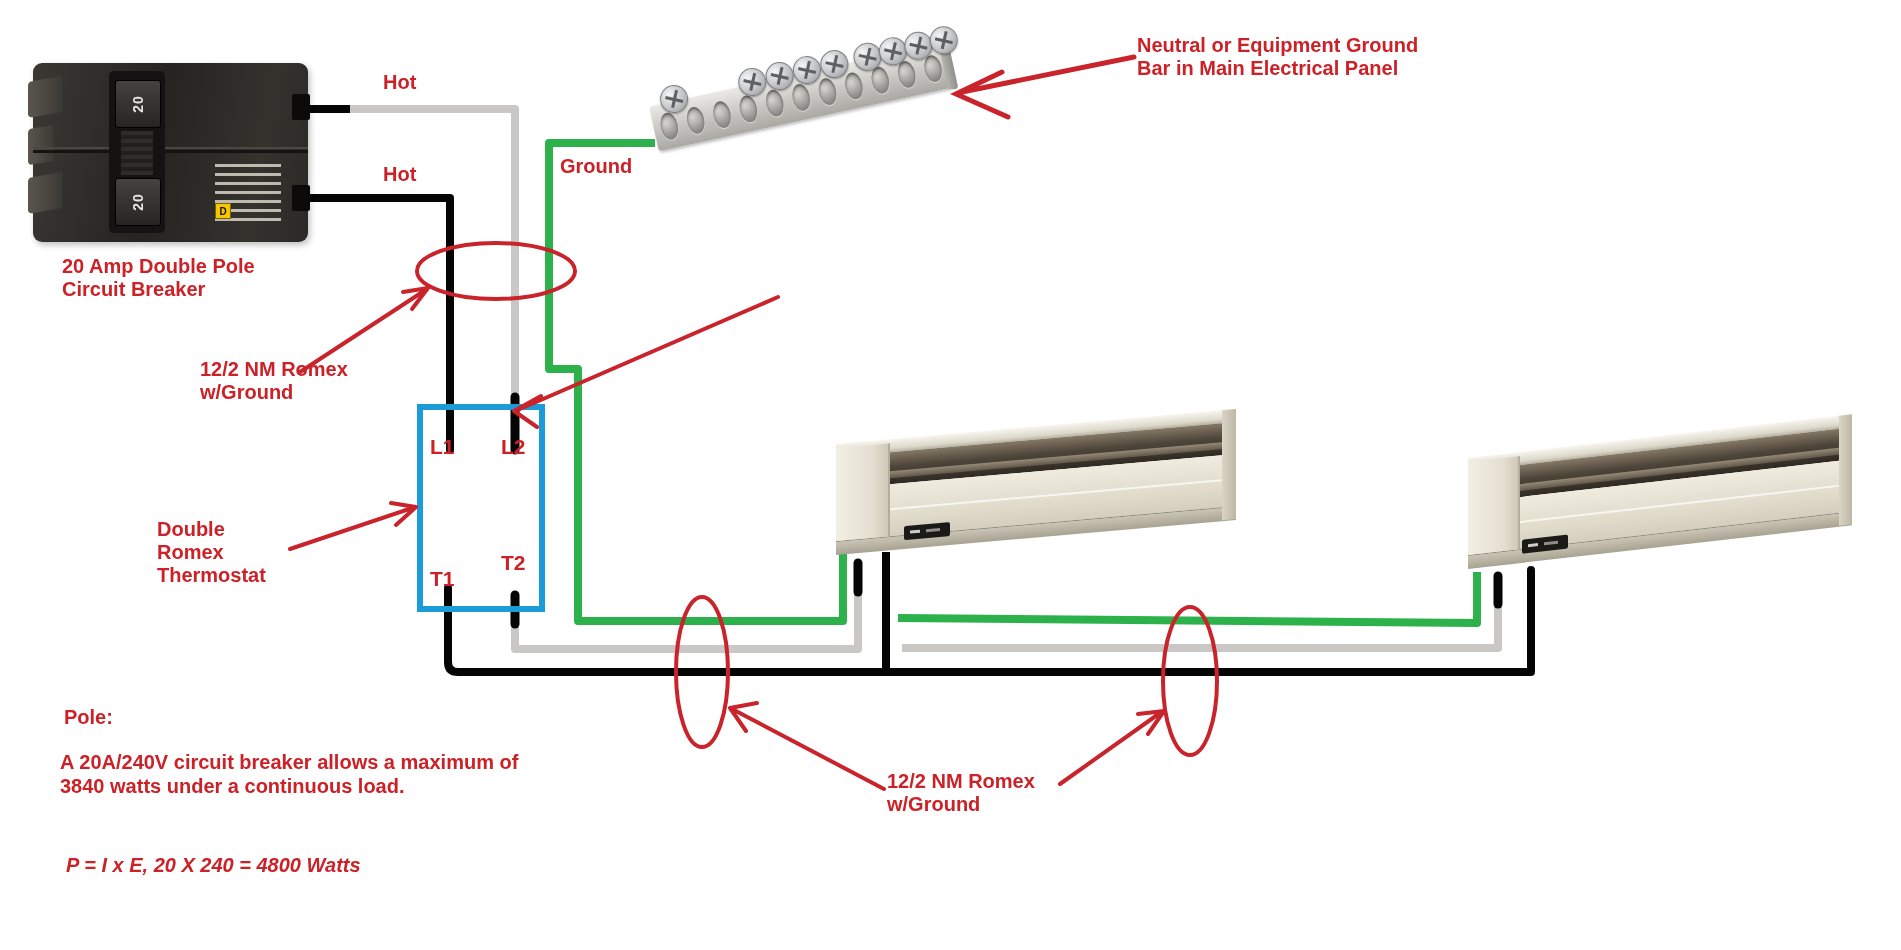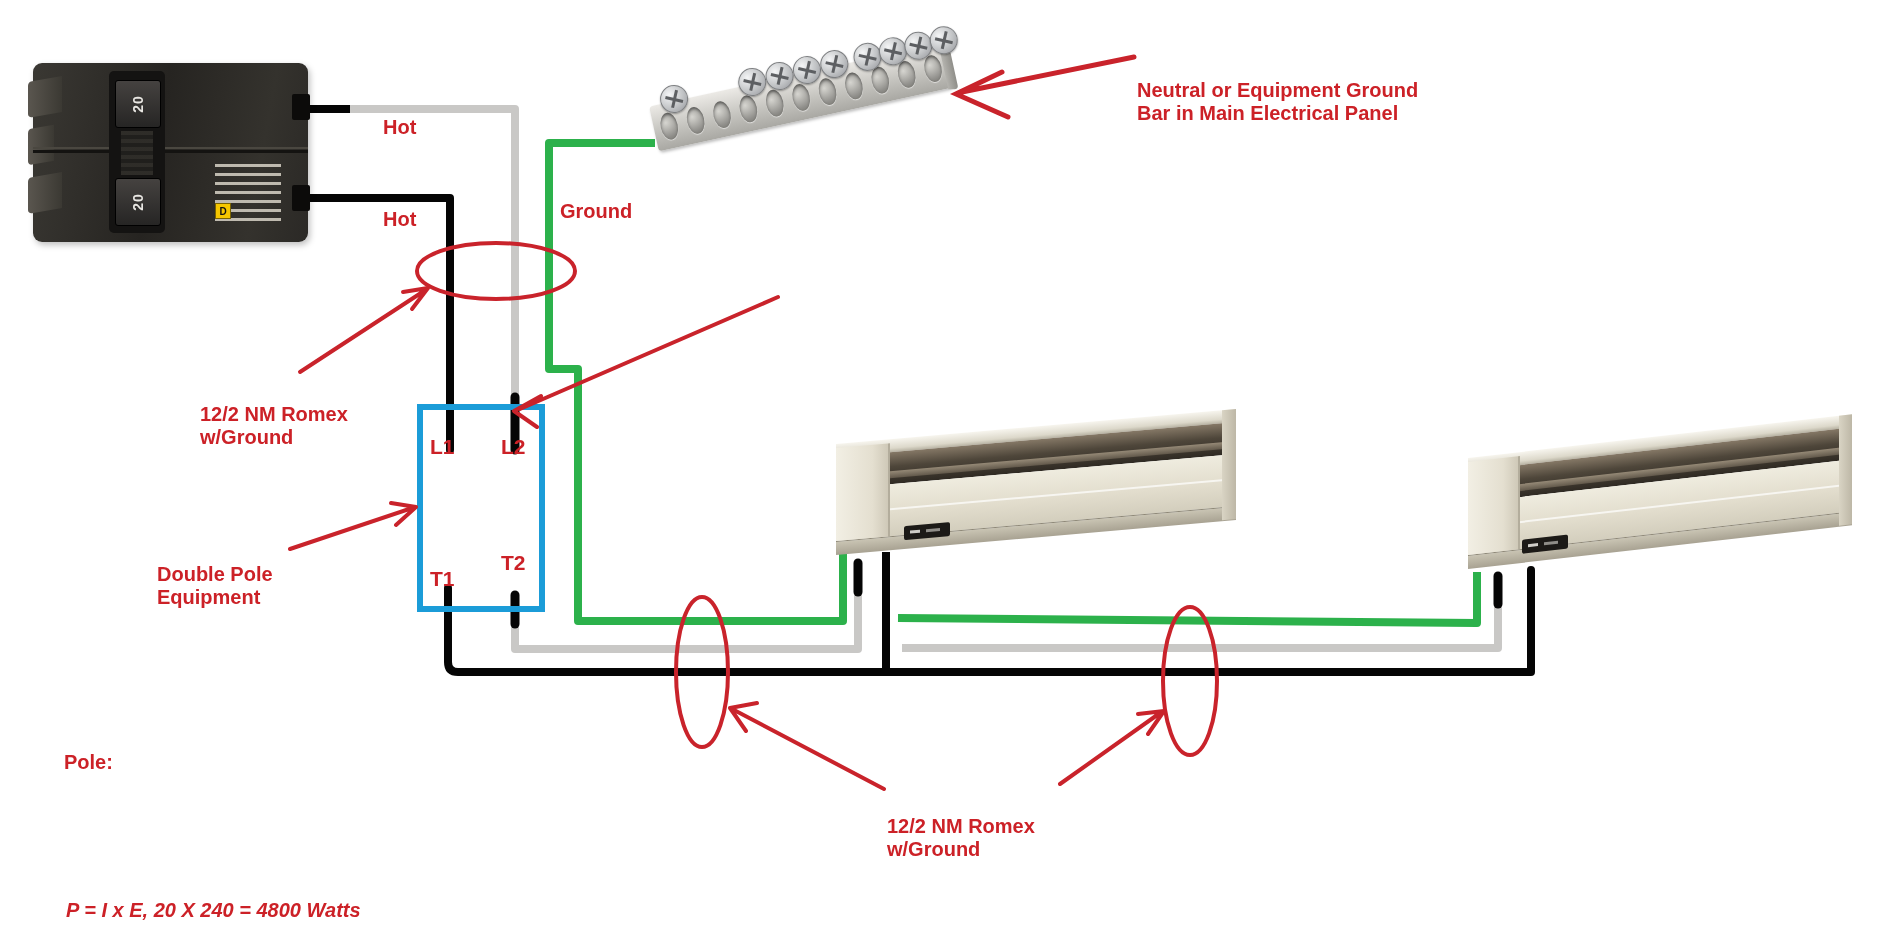--- a/index.html
+++ b/index.html
@@ -2,21 +2,21 @@
 <html><head>
 <meta charset="utf-8">
 <style>
   html,body{margin:0;padding:0;background:#fff;}
   .canvas{position:relative;width:1901px;height:950px;background:#ffffff;overflow:hidden;
           font-family:"Liberation Sans",sans-serif;}
   svg.layer{position:absolute;left:0;top:0;width:1901px;height:950px;pointer-events:none;}
 
   
   .red-label{position:absolute;color:#cc2127;font-weight:bold;font-size:20px;line-height:23px;
-             white-space:normal;margin-top:45px;}
+             white-space:normal;}
   .terminal{position:absolute;color:#cc2127;font-weight:bold;font-size:21px;line-height:21px;}
 
   
   .breaker{position:absolute;left:33px;top:63px;width:275px;height:179px;
            background:linear-gradient(100deg,#3a3833,#262421 45%,#34322d 80%,#2b2926);
            border-radius:9px;box-shadow:2px 3px 6px rgba(0,0,0,.25);}
   .bk-clip{position:absolute;background:linear-gradient(90deg,#5a564f,#3b3933);width:34px;height:36px;
            left:-5px;border-radius:4px 0 0 4px;transform:skewY(-10deg);}
   .bk-seam{position:absolute;left:0;top:87px;width:100%;height:3px;background:#141311;}
   .bk-ridge{position:absolute;left:0;top:84px;width:100%;height:2px;background:#4a4740;}
@@ -184,19 +184,21 @@
       <path d="M884,789 L734,710 M757,703 L730,708 L746,731"></path>
       <path d="M1060,784 L1160,713 M1138,714 L1164,711 L1148,734"></path>
     </g>
     <path d="M1134,57 L962,92 M1002,72 L956,94 L1008,117" fill="none" stroke="#c9232b" stroke-width="5" stroke-linecap="round"></path>
   </svg>
 
   <div class="red-label" style="left:383px;top:71px;">Hot</div>
   <div class="red-label" style="left:383px;top:163px;">Hot</div>
   <div class="red-label" style="left:560px;top:155px;">Ground</div>
   <div class="red-label" style="left:1137px;top:34px;width:285px;">Neutral or Equipment Ground Bar in Main Electrical Panel</div>
+  <div class="red-label" style="left:62px;top:255px;width:205px;">20 Amp Double Pole Circuit Breaker</div>
   <div class="red-label" style="left:200px;top:358px;width:165px;">12/2 NM Romex w/Ground</div>
-  <div class="red-label" style="left:157px;top:518px;width:135px;">Double Pole Equipment</div>
+  <div class="red-label" style="left:157px;top:518px;width:135px;">Double Romex Thermostat</div>
   <div class="red-label" style="left:887px;top:770px;width:165px;">12/2 NM Romex w/Ground</div>
 
   <div class="red-label" style="left:64px;top:706px;">Pole:</div>
+  <div class="red-label" style="left:60px;top:750px;width:490px;line-height:24px;">A 20A/240V circuit breaker allows a maximum of 3840 watts under a continuous load.</div>
   <div class="red-label" style="left:66px;top:854px;width:520px;font-style:italic;">P = I x E, 20 X 240 = 4800 Watts</div>
 </div>
 
 </body></html>

